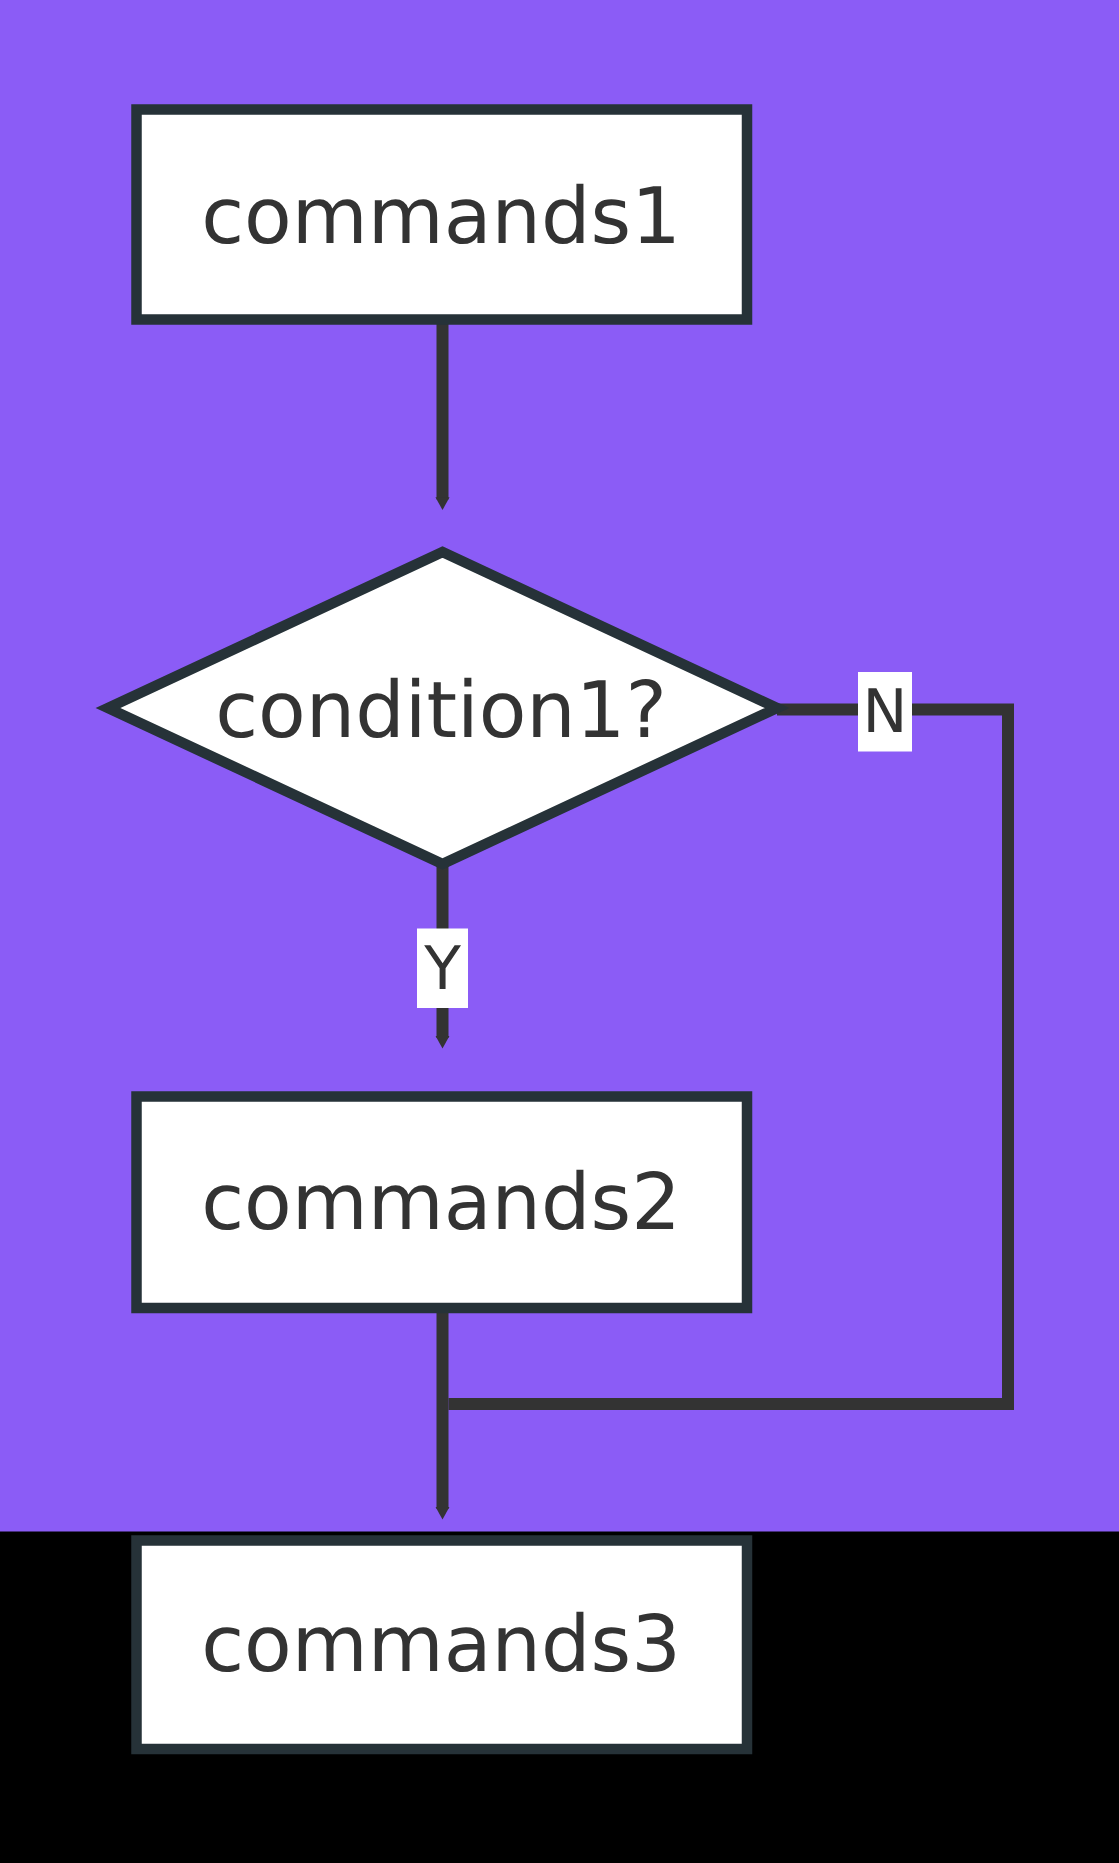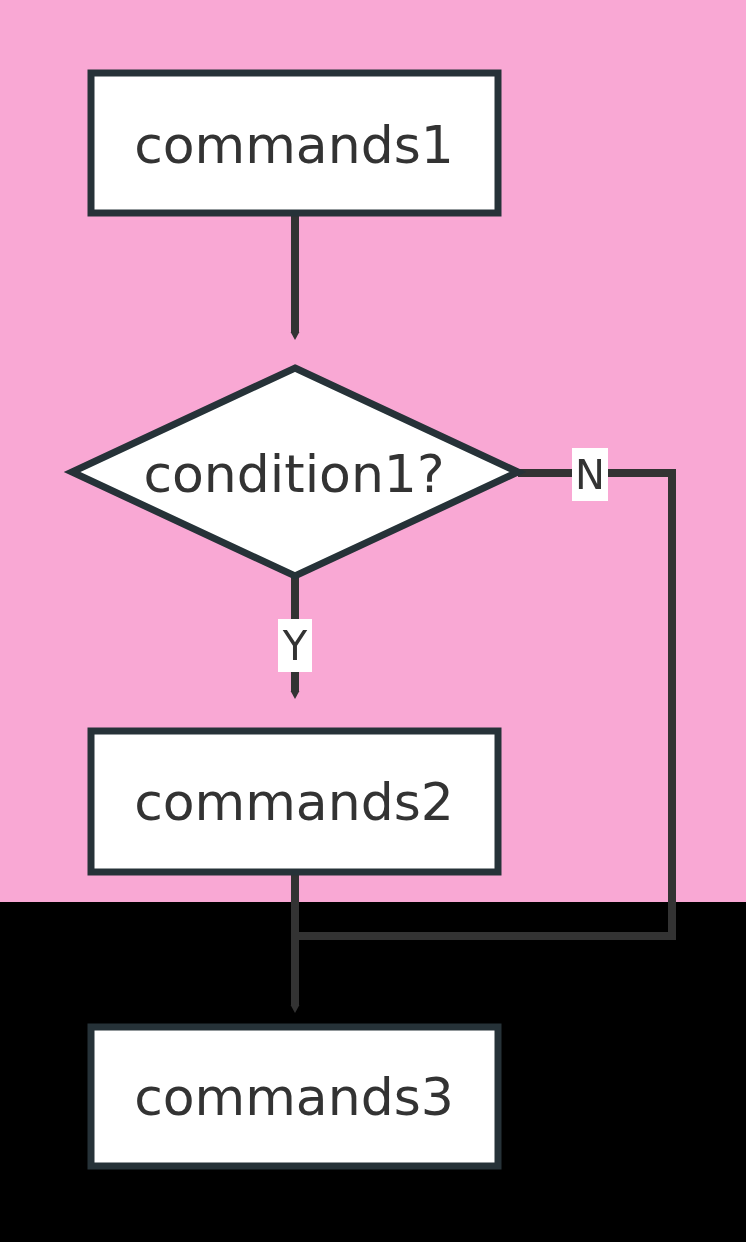--- a/index.html
+++ b/index.html
@@ -10,22 +10,22 @@
   }
   body {
     width: 746px;
     height: 1242px;
     overflow: hidden;
     font-family: "DejaVu Sans", "Liberation Sans", sans-serif;
   }
   #flowchart-canvas {
     position: relative;
     width: 746px;
-    height: 902px;
-    background: #f9a8d4;
+    height: 1021px;
+    background: #8b5cf6;
   }
   #flow-svg {
     position: absolute;
     top: 0;
     left: 0;
     width: 746px;
     height: 1242px;
     display: block;
   }
   .node-box-text,

